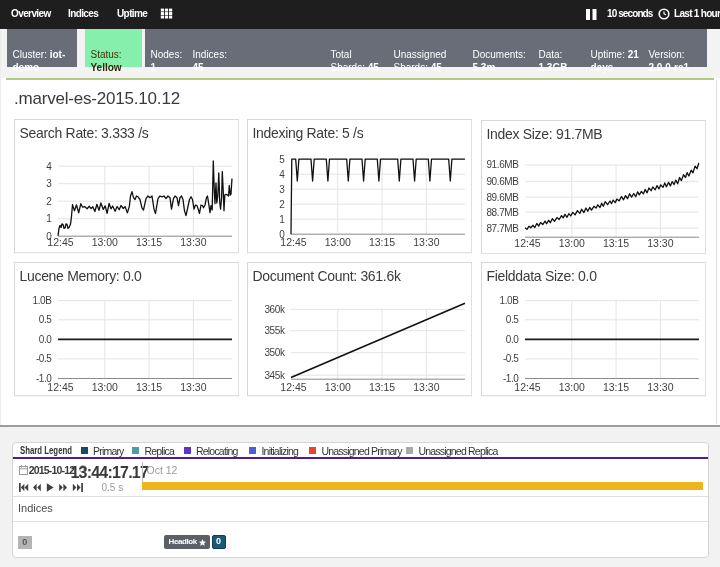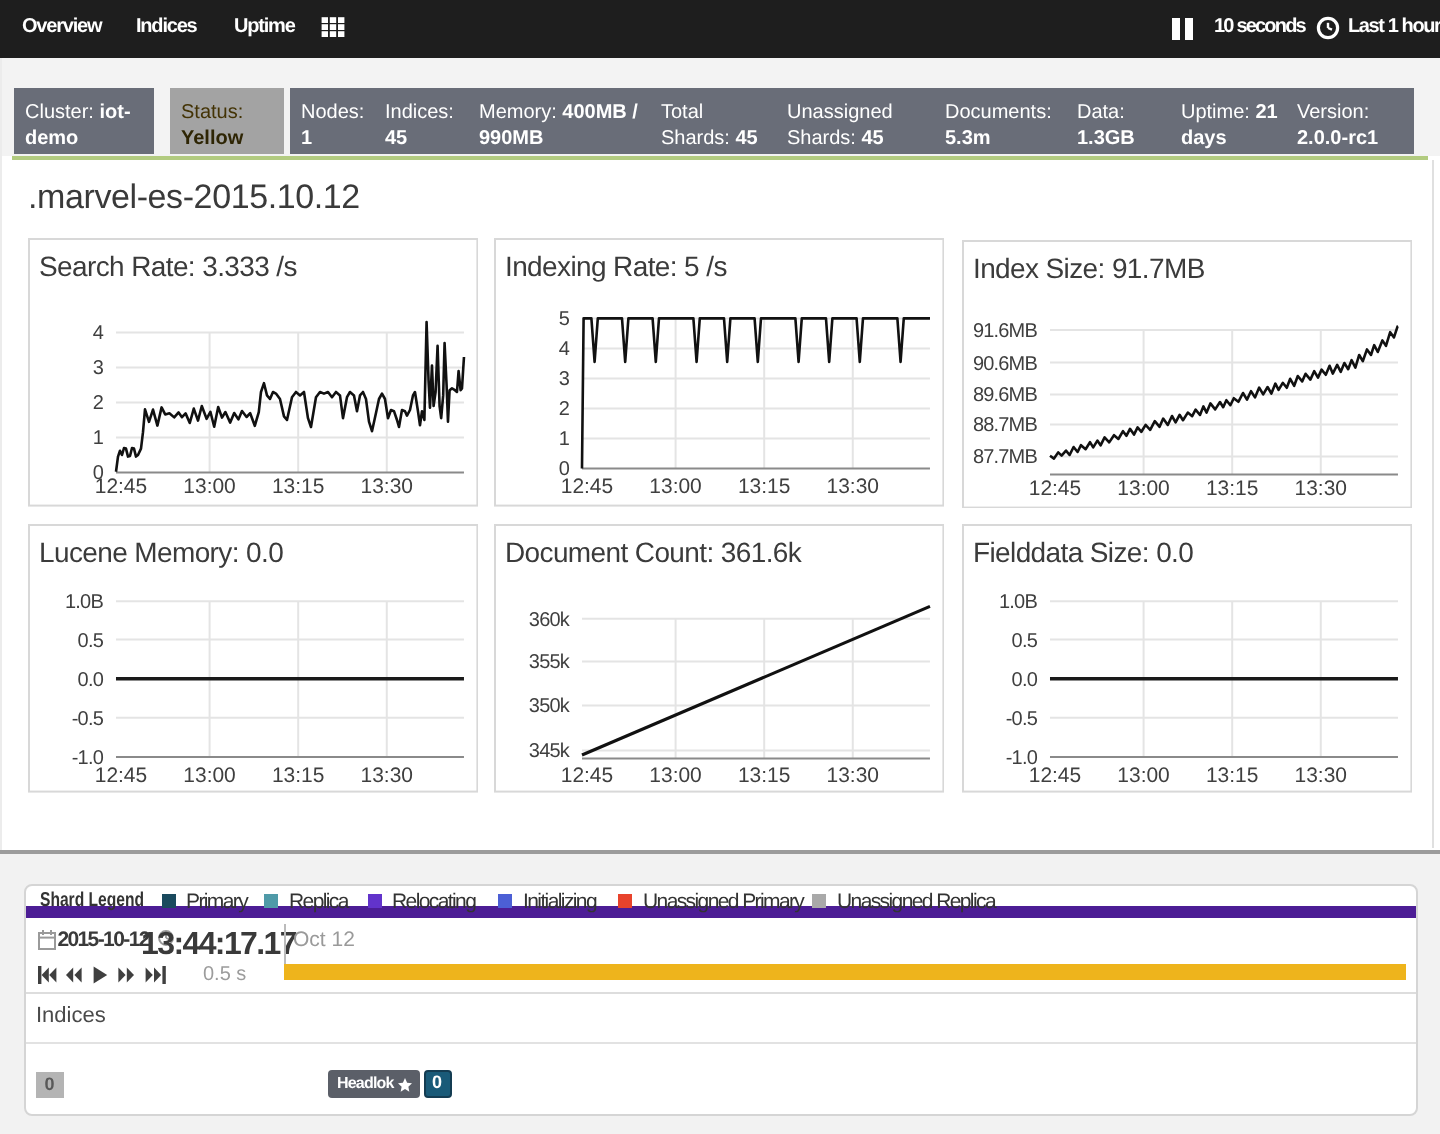--- a/index.html
+++ b/index.html
@@ -1,26 +1,26 @@
 <!DOCTYPE html>
 <html><head><meta charset="utf-8"><style>
 *{margin:0;padding:0;box-sizing:border-box}
 body{width:720px;height:567px;font-family:"Liberation Sans",sans-serif;background:#fff;position:relative;overflow:hidden}
 .nav{position:absolute;left:0;top:0;width:720px;height:29px;background:#1e1e1e;color:#fff}
 .nav span{position:absolute;font-size:10px;font-weight:bold;top:8px;letter-spacing:-0.6px;white-space:nowrap}
 .band{position:absolute;left:0;top:29px;width:720px;height:48.5px;background:#f3f3f3}
 .gl{position:absolute;left:6px;top:77.5px;width:708px;height:2px;background:#b2cb80}
-.cell{position:absolute;top:15px;height:33px;font-size:10px;line-height:13px;color:#fff;padding:6px 6px;white-space:nowrap}
+.cell{position:absolute;top:0;height:33px;font-size:10px;line-height:13px;color:#fff;padding:19px 6px;white-space:nowrap}
 .cell b{font-weight:bold}
 .g{background:#696d78}
 h1{position:absolute;left:14px;top:89px;font-size:17px;font-weight:normal;color:#3a3a3a;letter-spacing:-0.2px}
 .panel{position:absolute}
 .foot{position:absolute;left:0;top:424.5px;width:720px;height:142.5px;background:#f2f2f2;border-top:2px solid #9c9c9c}
 .fpanel{position:absolute;left:11.5px;top:15px;width:697px;height:116px;background:#fff;border:1px solid #d5d5d5;border-radius:4px}
-.leg{position:absolute;top:0;left:0;right:0;height:16px;border-bottom:6px solid #4c1d95;font-size:10.5px;letter-spacing:-0.8px;color:#333}
+.leg{position:absolute;top:0;left:0;right:0;height:16px;border-bottom:2px solid #4c1d95;font-size:10.5px;letter-spacing:-0.8px;color:#333}
 .leg .sq{position:absolute;top:4px;width:7px;height:7px}
 .leg span{position:absolute;top:2px}
 .tl{position:absolute;top:17px;left:0;right:0;height:37px;border-bottom:1px solid #ddd}
 .ind{position:absolute;top:54px;left:0;right:0;height:25px;border-bottom:1px solid #e2e2e2;font-size:11px;color:#4a4a4a}
 .badgerow{position:absolute;top:79px;left:0;right:0;height:36px}
 </style></head><body>
 <div class="nav">
  <span style="left:11px">Overview</span>
     <span style="left:68px">Indices</span>
     <span style="left:117px">Uptime</span>
@@ -44,25 +44,24 @@
  <span style="left:607px;letter-spacing:-0.9px">10 seconds</span>
  <svg style="position:absolute;left:658px;top:8px" width="12" height="12" viewBox="0 0 12 12">
       <circle cx="6" cy="6" r="4.8" fill="none" stroke="#fff" stroke-width="1.6"></circle>
       <line x1="6" y1="6" x2="6" y2="3.4" stroke="#fff" stroke-width="1.2"></line>
       <line x1="6" y1="6" x2="8" y2="6.8" stroke="#fff" stroke-width="1.2"></line>
     </svg>
  <span style="left:674px;letter-spacing:-0.7px">Last 1 hour</span>
 </div>
 <div class="band">
  <div class="cell g" style="left:6.5px;width:70px">Cluster: <b>iot-</b><br><b>demo</b></div>
- <div class="cell" style="left:84.5px;width:57px;background:#a3a3a3;color:#433305">Status:<br><b style="color:#2e2504">Yellow</b></div>
+ <div class="cell" style="left:84.5px;width:57px;background:#86efac;color:#433305">Status:<br><b style="color:#2e2504">Yellow</b></div>
  <div class="cell g" style="left:144.5px;width:562px"></div>
  <div class="cell" style="left:144.5px;width:42px">Nodes:<br><b>1</b></div>
  <div class="cell" style="left:186.5px;width:46px">Indices:<br><b>45</b></div>
- <div class="cell" style="left:233.5px;width:92px">Memory: <b>400MB /</b><br><b>990MB</b></div>
  <div class="cell" style="left:324.5px;width:62px">Total<br>Shards: <b>45</b></div>
  <div class="cell" style="left:387.5px;width:80px">Unassigned<br>Shards: <b>45</b></div>
  <div class="cell" style="left:466.5px;width:64px">Documents:<br><b>5.3m</b></div>
  <div class="cell" style="left:532.5px;width:50px">Data:<br><b>1.3GB</b></div>
  <div class="cell" style="left:584.5px;width:56px">Uptime: <b>21</b><br><b>days</b></div>
  <div class="cell" style="left:642.5px;width:60px">Version:<br><b>2.0.0-rc1</b></div>
 </div>
 <div class="gl"></div>
 <div style="position:absolute;left:0;top:29px;width:1px;height:538px;background:#ececec"></div>
 <div style="position:absolute;left:716px;top:80px;width:1px;height:344px;background:#e0e0e0"></div>

